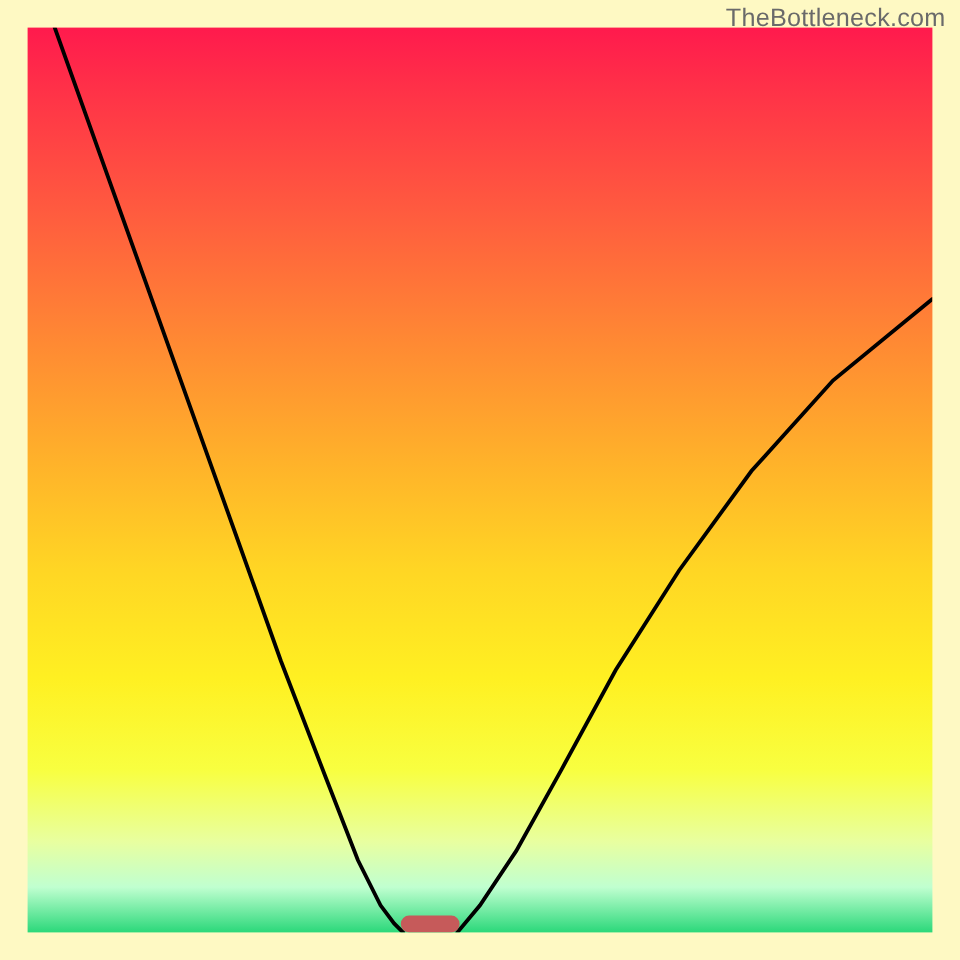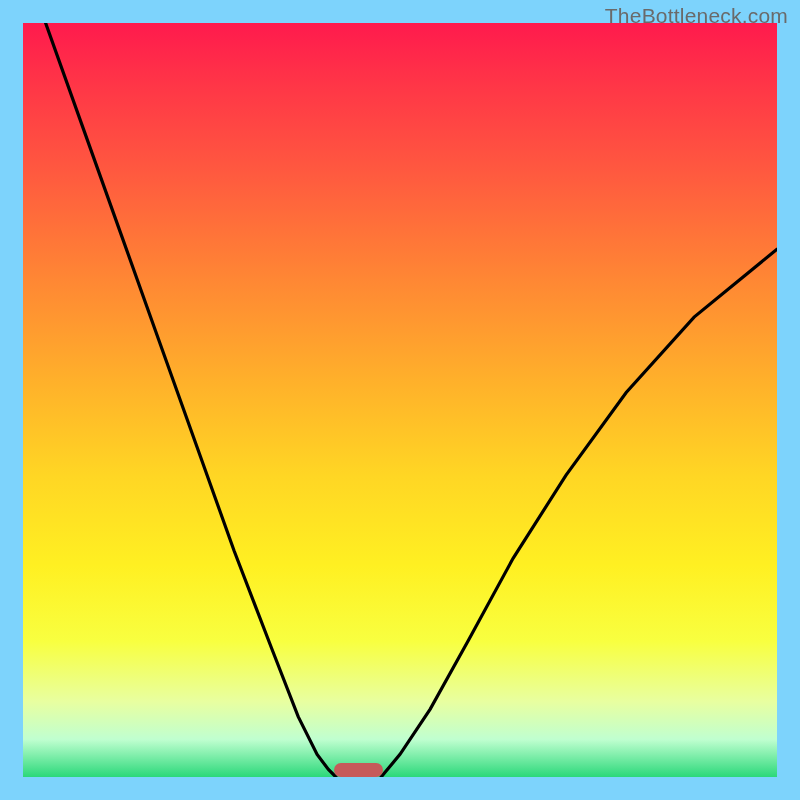--- a/index.html
+++ b/index.html
@@ -7,21 +7,21 @@
     padding: 0;
     width: 800px;
     height: 800px;
     overflow: hidden;
     background: #000;
     font-family: Arial, Helvetica, sans-serif;
   }
   .frame {
     position: absolute;
     inset: 0;
-    background: #7dd3fc;
+    background: #fef9c3;
   }
   .plot {
     position: absolute;
     left: 23px;
     top: 23px;
     width: 754px;
     height: 754px;
     background: linear-gradient(to bottom,
       #ff1a4d 0%,
       #ff3547 8%,

